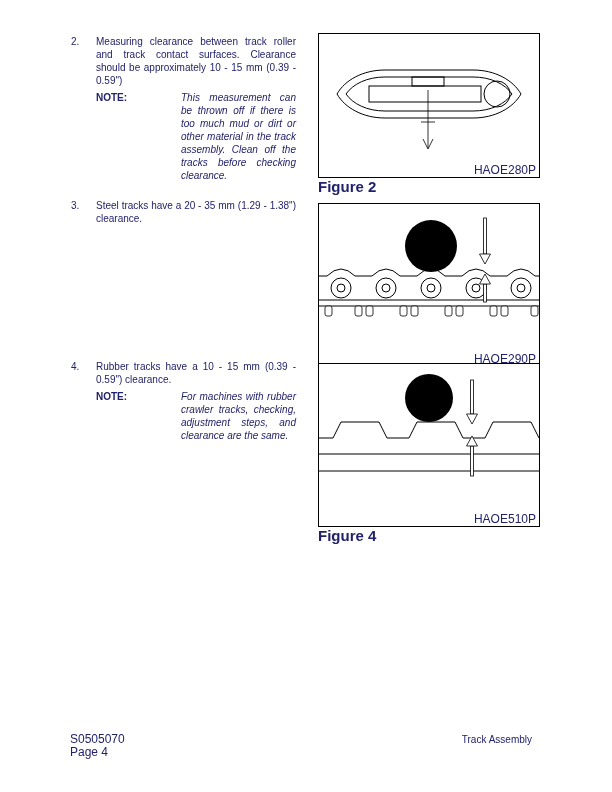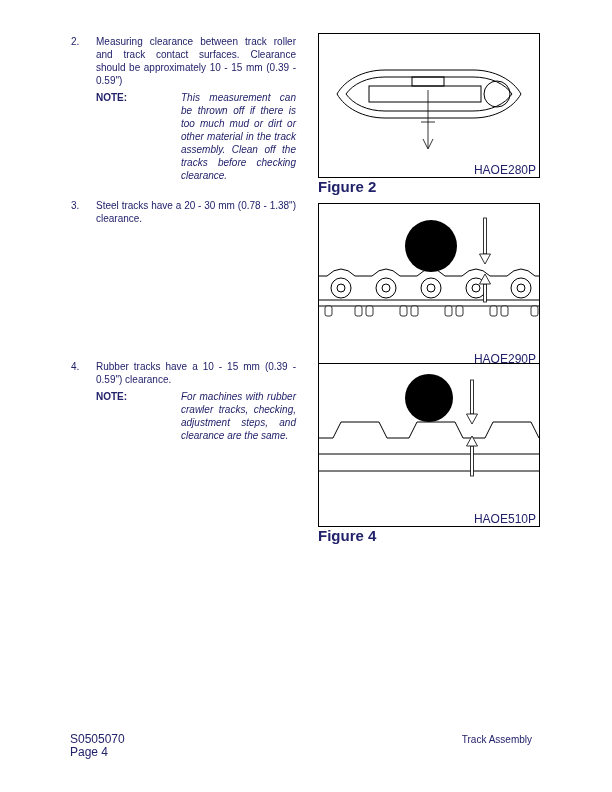--- a/index.html
+++ b/index.html
@@ -68,21 +68,21 @@
       <div class="note">
         <div class="note-label">NOTE:</div>
         <div class="note-text">This measurement can be thrown off if there is too much mud or dirt or other material in the track assembly. Clean off the tracks before checking clearance.</div>
       </div>
     </div>
   </section>
 
   <section class="item" id="item-3">
     <div class="item-num">3.</div>
     <div class="item-body">
-      <p class="item-text">Steel tracks have a 20 - 30 mm (0.78 - 1.38") clearance.</p>
+      <p class="item-text">Steel tracks have a 20 - 35 mm (1.29 - 1.38") clearance.</p>
     </div>
   </section>
 
   <section class="item" id="item-4">
     <div class="item-num">4.</div>
     <div class="item-body">
       <p class="item-text">Rubber tracks have a 10 - 15 mm (0.39 - 0.59") clearance.</p>
       <div class="note">
         <div class="note-label">NOTE:</div>
         <div class="note-text">For machines with rubber crawler tracks, checking, adjustment steps, and clearance are the same.</div>

